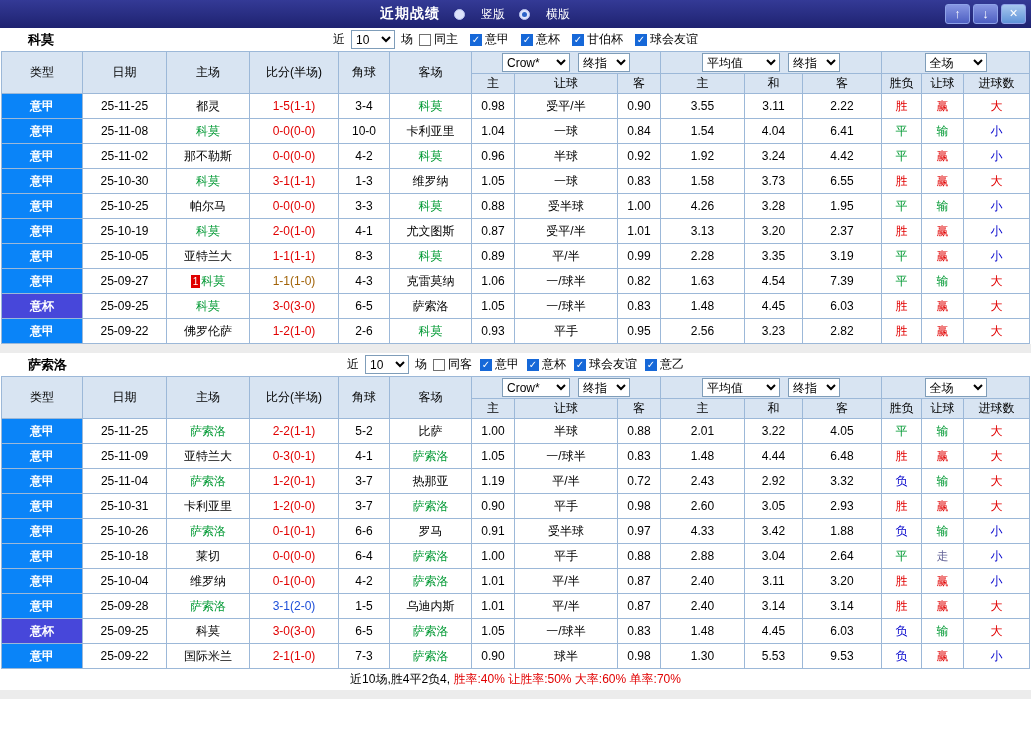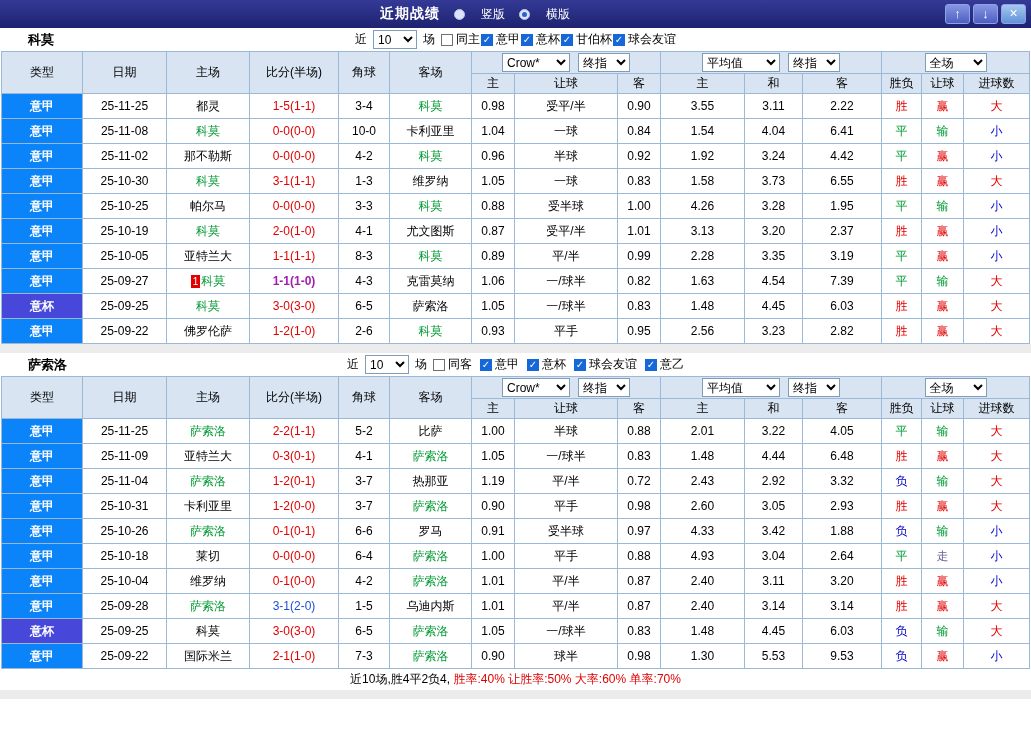--- a/index.html
+++ b/index.html
@@ -63,21 +63,21 @@
     </div>
   </div>
 
   <div>
     <div class="filter-row">
       <span class="team-label">科莫</span>
       <div class="filter-controls">
         <span>近</span>
         <select class="sel-games"><option>10</option></select>
         <span>场</span>
-        <span style="display:inline-flex;gap:1px">
+        <span style="display:inline-flex;gap:12px">
             <label class="cb-item">
               <span class="cb"></span>
               <span>同主</span>
             </label>
             <label class="cb-item">
               <span class="cb checked"></span>
               <span>意甲</span>
             </label>
             <label class="cb-item">
               <span class="cb checked"></span>
@@ -268,21 +268,21 @@
             <td>3.35</td>
             <td>3.19</td>
             <td style="color: rgb(0, 153, 51);">平</td>
             <td style="color: rgb(225, 0, 0);">赢</td>
             <td style="color: rgb(0, 0, 204);">小</td>
           </tr>
           <tr>
             <td class="league-cell" style="background: rgb(10, 132, 248); color: rgb(255, 255, 255);">意甲</td>
             <td>25-09-27</td>
             <td><span class="badge">1</span><span style="color: rgb(0, 153, 51);">科莫</span></td>
-            <td style="color: #a21caf; font-weight: bold;">1-1(1-0)</td>
+            <td style="color: #a16207;">1-1(1-0)</td>
             <td>4-3</td>
             <td><span>克雷莫纳</span></td>
             <td>1.06</td>
             <td>一/球半</td>
             <td>0.82</td>
             <td>1.63</td>
             <td>4.54</td>
             <td>7.39</td>
             <td style="color: rgb(0, 153, 51);">平</td>
             <td style="color: rgb(0, 153, 51);">输</td>
@@ -506,21 +506,21 @@
           <tr>
             <td class="league-cell" style="background: rgb(10, 132, 248); color: rgb(255, 255, 255);">意甲</td>
             <td>25-10-18</td>
             <td><span>莱切</span></td>
             <td style="color: rgb(225, 0, 0);">0-0(0-0)</td>
             <td>6-4</td>
             <td><span style="color: rgb(0, 153, 51);">萨索洛</span></td>
             <td>1.00</td>
             <td>平手</td>
             <td>0.88</td>
-            <td>4.93</td>
+            <td>2.88</td>
             <td>3.04</td>
             <td>2.64</td>
             <td style="color: rgb(0, 153, 51);">平</td>
             <td style="color: rgb(102, 102, 153);">走</td>
             <td style="color: rgb(0, 0, 204);">小</td>
           </tr>
           <tr>
             <td class="league-cell" style="background: rgb(10, 132, 248); color: rgb(255, 255, 255);">意甲</td>
             <td>25-10-04</td>
             <td><span>维罗纳</span></td>

